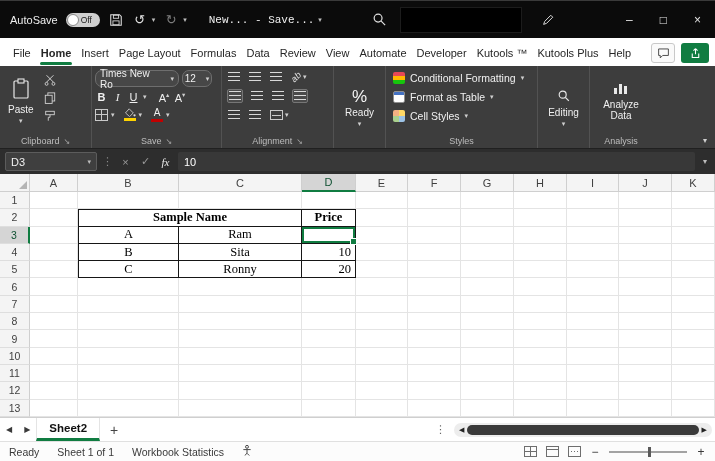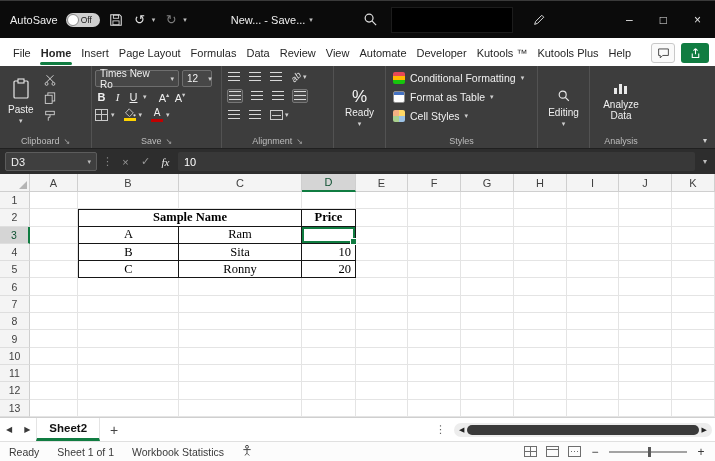--- a/index.html
+++ b/index.html
@@ -12,21 +12,21 @@
     color:#e6e6e6; font-size:11px; }
   .autosave-label { color:#eee; }
   .toggle { width:34px; height:14px; background:#cfcfcf; border-radius:8px;
     display:flex; align-items:center; gap:2px; padding:1px 3px 1px 1px; }
   .knob { width:12px; height:12px; border-radius:50%; background:#fff; border:1px solid #8a8a8a; }
   .toggle-text { font-size:8.5px; color:#222; }
   .tb-icon { display:flex; align-items:center; justify-content:center; width:16px; }
   .glyph { font-size:13px; color:#e0e0e0; }
   .dim { color:#7d7d7d !important; }
   .tb-chevron { font-size:7px; color:#bdbdbd; margin-left:-4px; }
-  .filename { margin-left:36px; color:#f0f0f0; white-space:nowrap; }
+  .filename { margin-left:14px; color:#f0f0f0; white-space:nowrap;font-family:Liberation Mono, monospace; }
   .search-wrap { margin-left:42px; }
   .redacted { width:122px; height:26px; background:#000; border:1px solid #1c1c1c; margin-left:4px; }
   .pen-wrap { margin-left:10px; }
   .win-controls { margin-left:auto; display:flex; gap:27px; align-items:center; }
   .win-btn { color:#e2e2e2; font-size:12px; cursor:default; }
 
   
   .tabrow { height:28px; background:#fff; display:flex; align-items:flex-end; padding:0 6px 0 8px; }
   .tabs { display:flex; align-items:center; }
   .tab { font-size:11px; color:#262626; padding:6px 5px 7px; position:relative; white-space:nowrap; }
@@ -46,22 +46,22 @@
   .rg-body.col { flex-direction:column; justify-content:flex-start; }
   .rg-label { height:14px; display:flex; align-items:center; justify-content:center; gap:4px;
     font-size:9px; color:#bdbdbd; }
   .launcher { font-size:8px; color:#a8a8a8; }
   .big-btn { display:flex; flex-direction:column; align-items:center; justify-content:center;
     gap:2px; padding:2px 5px; font-size:10px; color:#f0f0f0; }
   .bb-chev { font-size:7px; color:#cfcfcf; }
   .mini-col { display:flex; flex-direction:column; gap:5px; padding:5px 3px 0; }
   .mini-btn { display:flex; align-items:center; justify-content:center; width:16px; height:13px; }
   .fg-row { display:flex; align-items:center; gap:3px; margin:2px 0; }
-  .combo { display:flex; align-items:center; justify-content:space-between; background:#474747;
-    border:1px solid #6e6e6e; border-radius:2px; height:17px; padding:0 4px; font-size:10px; color:#f2f2f2;gap:10px; }
+  .combo { display:flex; align-items:center; justify-content:center; background:#474747;
+    border:1px solid #6e6e6e; border-radius:7px; height:17px; padding:0 4px; font-size:10px; color:#f2f2f2;gap:10px; }
   .font-name { width:84px; }
   .font-size { width:30px; }
   .cmb-chev { font-size:7px; color:#cfcfcf; }
   .fbtn { font-size:11px; color:#f0f0f0; width:13px; text-align:center; }
   .fbtn.bold { font-weight:700; }
   .fbtn.italic { font-style:italic; font-family:"Liberation Serif",serif; }
   .fbtn.underline { text-decoration:underline; }
   .chev { font-size:7px; color:#cfcfcf; }
   .sup { font-size:6.5px; vertical-align:super; color:#cfcfcf; }
   .vstack { display:flex; flex-direction:column; align-items:center; gap:1px; }

